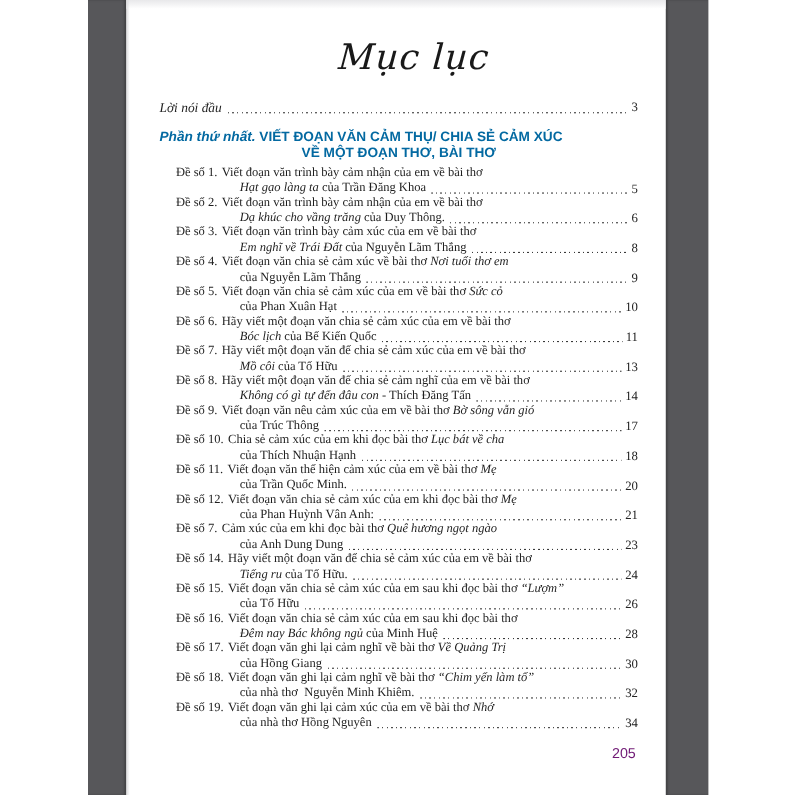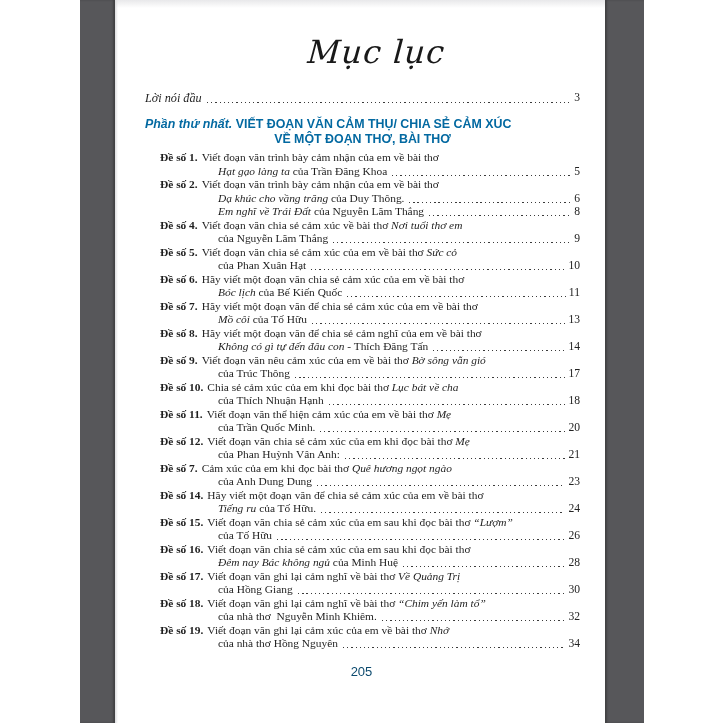--- a/index.html
+++ b/index.html
@@ -48,29 +48,29 @@
     margin-top:12px;
     font-family:"Liberation Sans", sans-serif; font-weight:bold;
     font-size:12.4px; line-height:14.5px; color:#0369a1;
   }
   .heading .h2 { text-align:center; }
   .heading .prefix { font-style:italic; }
   .heading span { white-space:pre; }
 
   .entries { margin-top:5px; font-size:11.4px; line-height:13.5px; }
   .entry .l1 { padding-left:15px; white-space:nowrap; }
-  .entry .num { font-weight:bold; padding-right:4px; }
+  .entry .num { font-weight:normal; padding-right:4px; }
   .entry .l2 { padding-left:73px; }
   .l2txt { white-space:pre; }
   .seg { white-space:pre; }
   .seg.it { font-style:italic; }
 
   .book-page-number {
-    margin-top:13px; text-align:center; padding-right:2px;
-    font-family:"Liberation Sans", sans-serif; font-size:13px; color:#0c4a6e;
+    margin-top:13px; text-align:right; padding-right:2px;
+    font-family:"Liberation Sans", sans-serif; font-size:13px; color:#701a75;
   }
 </style>
 </head>
 <body>
 
 <div class="photo">
   <div class="strip left"></div>
   <div class="strip right"></div>
 
   <div class="page">
@@ -104,20 +104,21 @@
   <div class="entry">
     <div class="l1"><span class="num">Đề số 2.</span><span class="l1segs"><span class="seg">Viết đoạn văn trình bày cảm nhận của em về bài thơ</span></span></div>
     <div class="l2 row">
       <span class="l2txt"><span class="seg it">Dạ khúc cho vầng trăng</span><span class="seg"> của Duy Thông.</span></span>
       <span class="leader"></span>
       <span class="pg">6</span>
     </div>
   </div>
 
   <div class="entry">
+    <div class="l1"><span class="num">Đề số 3.</span><span class="l1segs"><span class="seg">Viết đoạn văn trình bày cảm xúc của em về bài thơ</span></span></div>
     <div class="l2 row">
       <span class="l2txt"><span class="seg it">Em nghĩ về Trái Đất</span><span class="seg"> của Nguyễn Lãm Thắng</span></span>
       <span class="leader"></span>
       <span class="pg">8</span>
     </div>
   </div>
 
   <div class="entry">
     <div class="l1"><span class="num">Đề số 4.</span><span class="l1segs"><span class="seg">Viết đoạn văn chia sẻ cảm xúc về bài thơ </span><span class="seg it">Nơi tuổi thơ em</span></span></div>
     <div class="l2 row">

